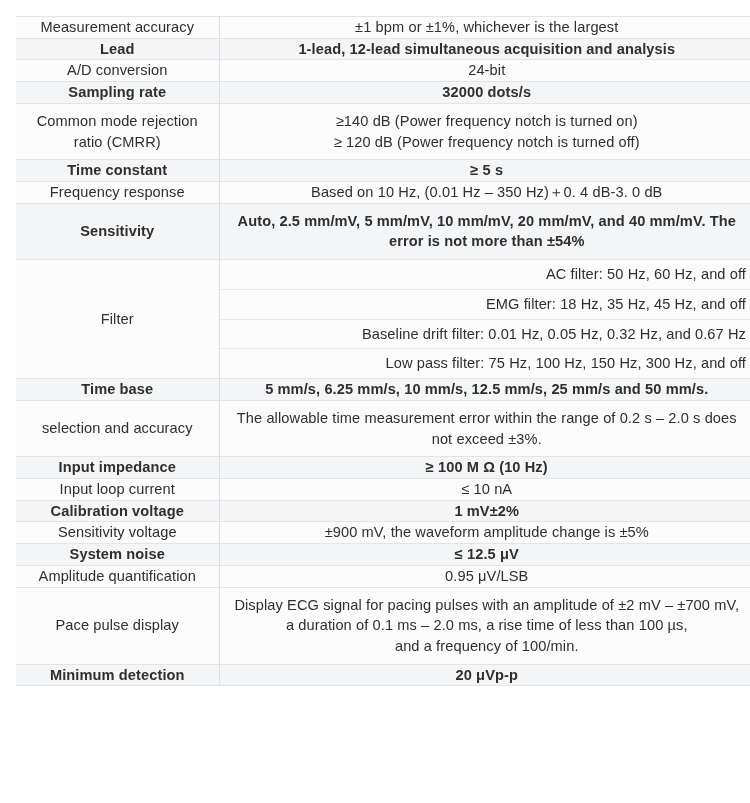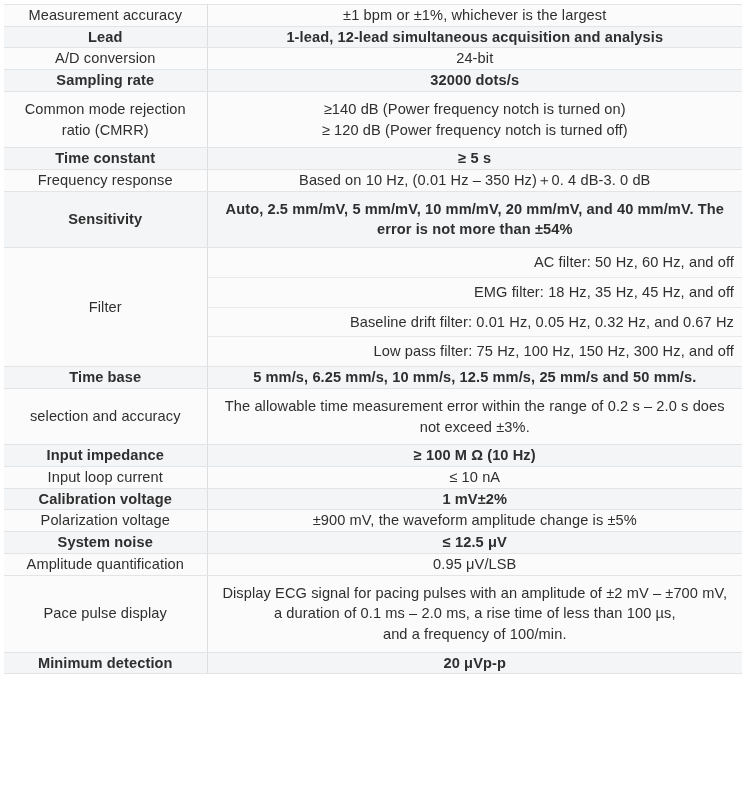--- a/index.html
+++ b/index.html
@@ -12,21 +12,21 @@
     width: 750px;
     height: 803px;
     overflow: hidden;
     font-family: "Liberation Sans", sans-serif;
     color: #2b2b2b;
   }
 
   .spec-sheet {
     width: 689px;
     box-sizing: border-box;
-    padding: 4px;
+    padding: 16px;
   }
 
   table.spec-table {
     border-collapse: collapse;
     width: 738px;
     margin: 0;
     table-layout: fixed;
     border-top: 1px solid #d8dbde;
     border-bottom: 1px solid #d8dbde;
   }
@@ -226,21 +226,21 @@
         </tr>
         <tr class="row-alt">
           <td class="cell-label"><span>Calibration voltage</span></td>
           <td class="cell-value">
             <span class="two-line">
               <span>1 mV±2%</span>
             </span>
           </td>
         </tr>
         <tr class="row-plain">
-          <td class="cell-label"><span>Polarization voltage</span></td>
+          <td class="cell-label"><span>Sensitivity voltage</span></td>
           <td class="cell-value">
             <span class="two-line">
               <span>±900 mV, the waveform amplitude change is ±5%</span>
             </span>
           </td>
         </tr>
         <tr class="row-alt">
           <td class="cell-label"><span>System noise</span></td>
           <td class="cell-value">
             <span class="two-line">

